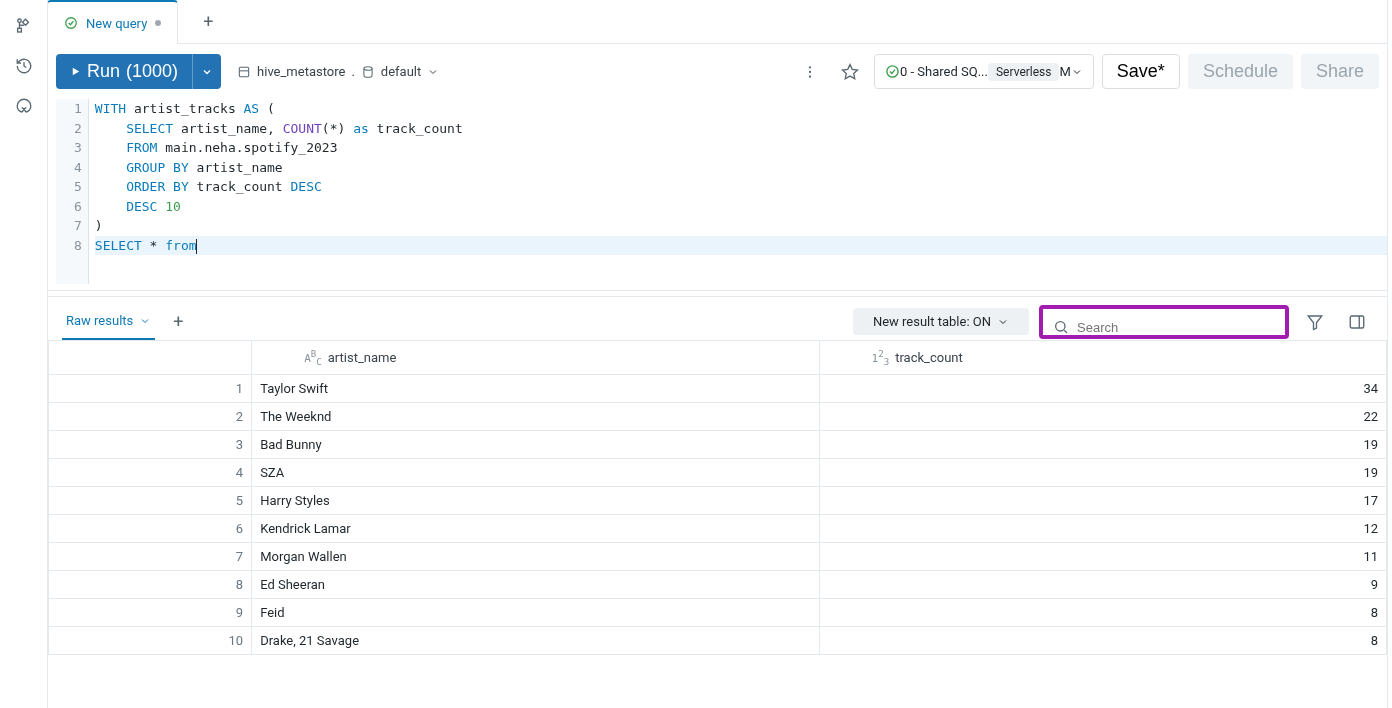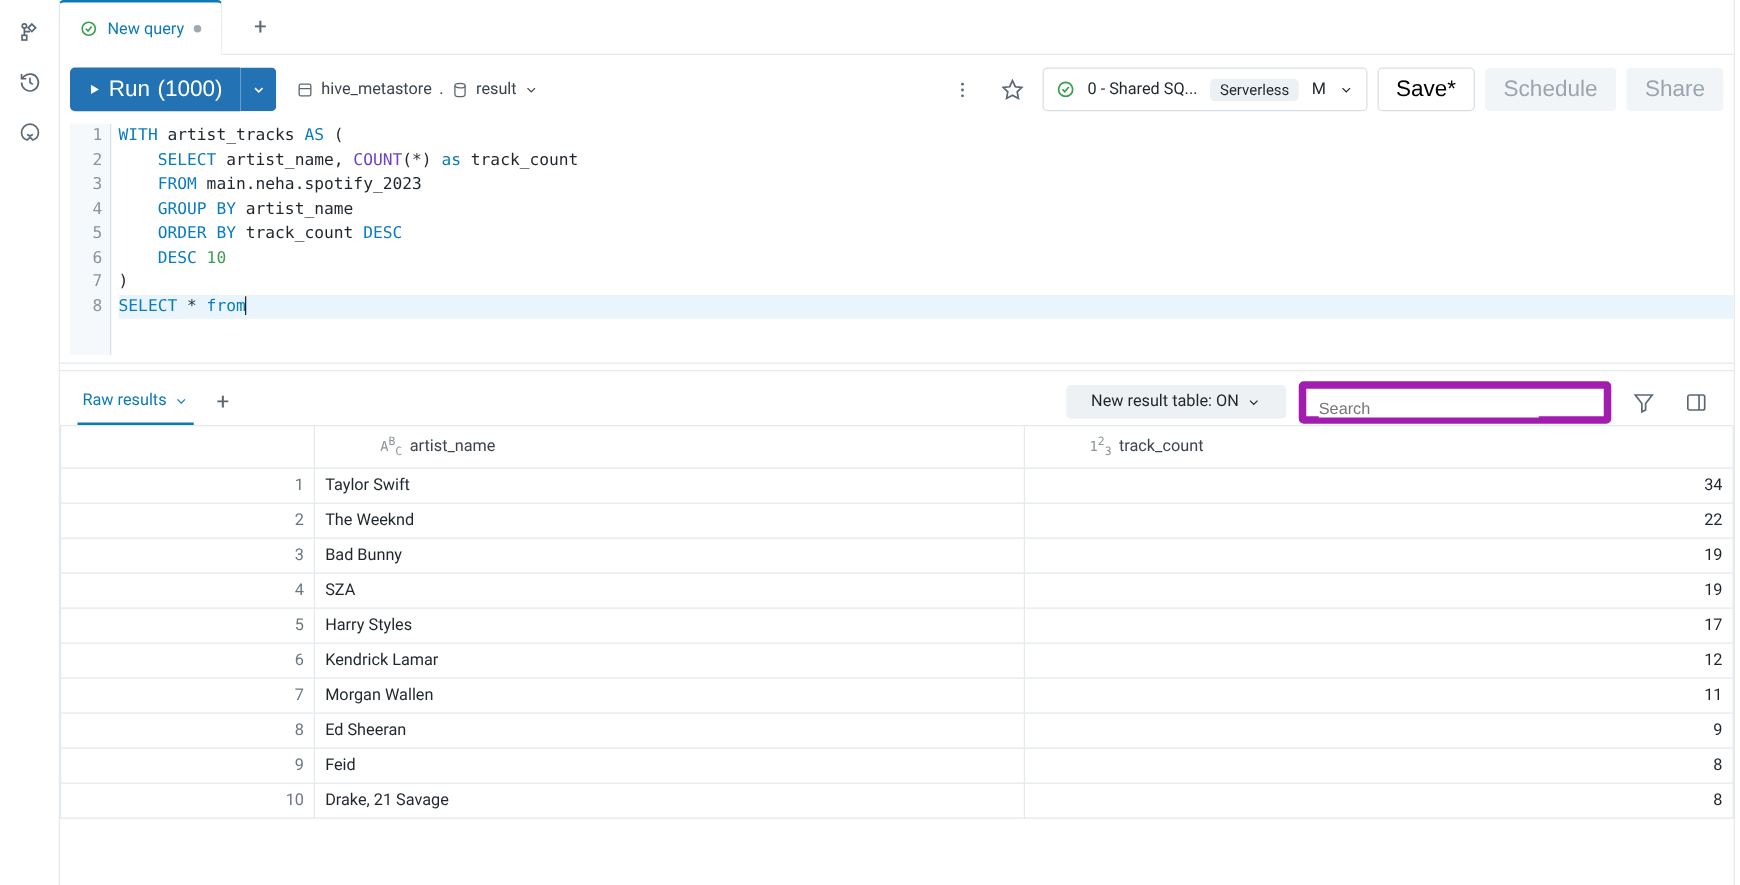--- a/index.html
+++ b/index.html
@@ -128,21 +128,21 @@
       cursor: pointer;
       border-radius: 4px;
     }
     .compute-pill {
       display: flex;
       align-items: center;
       height: 35px;
       border: 1px solid #d9dfe3;
       border-radius: 4px;
       padding: 0 10px;
-      gap: 10px;
+      gap: 0;
       cursor: pointer;
     }
     .compute-pill .status-check { color: #3b9e4e; }
     .badge {
       background: #eef1f3;
       padding: 2px 8px;
       border-radius: 4px;
       font-size: 12px;
     }
     .save-btn, .schedule-btn, .share-btn {
@@ -216,28 +216,27 @@
       background: #eef1f3;
       padding: 6px 20px;
       border-radius: 4px;
       display: flex;
       align-items: center;
       gap: 6px;
       cursor: pointer;
     }
     .search-box {
       display: flex;
-      align-items: flex-start;
-      border: 6px solid #a21caf;
+      align-items: flex-end;
+      border: 4px solid #a21caf;
       border-radius: 4px;
       padding: 0 10px;
       height: 34px;
       width: 250px;
       gap: 8px;
-      flex-direction: column;
     }
     .search-box input {
       border: none;
       outline: none;
       font-size: 13px;
       flex: 1;
     }
     .data-table {
       margin: 0 0 0 0;
       border-collapse: collapse;
@@ -339,21 +338,21 @@
           </svg>
       </span>
       <span>hive_metastore</span>
       <span>.</span>
       <span class="db-icon">
         <svg width="14" height="14" viewBox="0 0 24 24" fill="none" stroke="currentColor" stroke-width="1.8">
             <ellipse cx="12" cy="6" rx="7" ry="3"></ellipse>
             <path d="M5 6v12c0 1.7 3.1 3 7 3s7-1.3 7-3V6"></path>
           </svg>
       </span>
-      <span>result</span>
+      <span>default</span>
       <svg width="12" height="12" viewBox="0 0 24 24" fill="none" stroke="currentColor" stroke-width="2">
           <polyline points="6 9 12 15 18 9"></polyline>
         </svg>
     </div>
     <div class="spacer"></div>
     <div class="icon-btn">
       <svg width="16" height="16" viewBox="0 0 24 24" fill="currentColor">
           <circle cx="12" cy="5" r="1.7"></circle>
           <circle cx="12" cy="12" r="1.7"></circle>
           <circle cx="12" cy="19" r="1.7"></circle>

